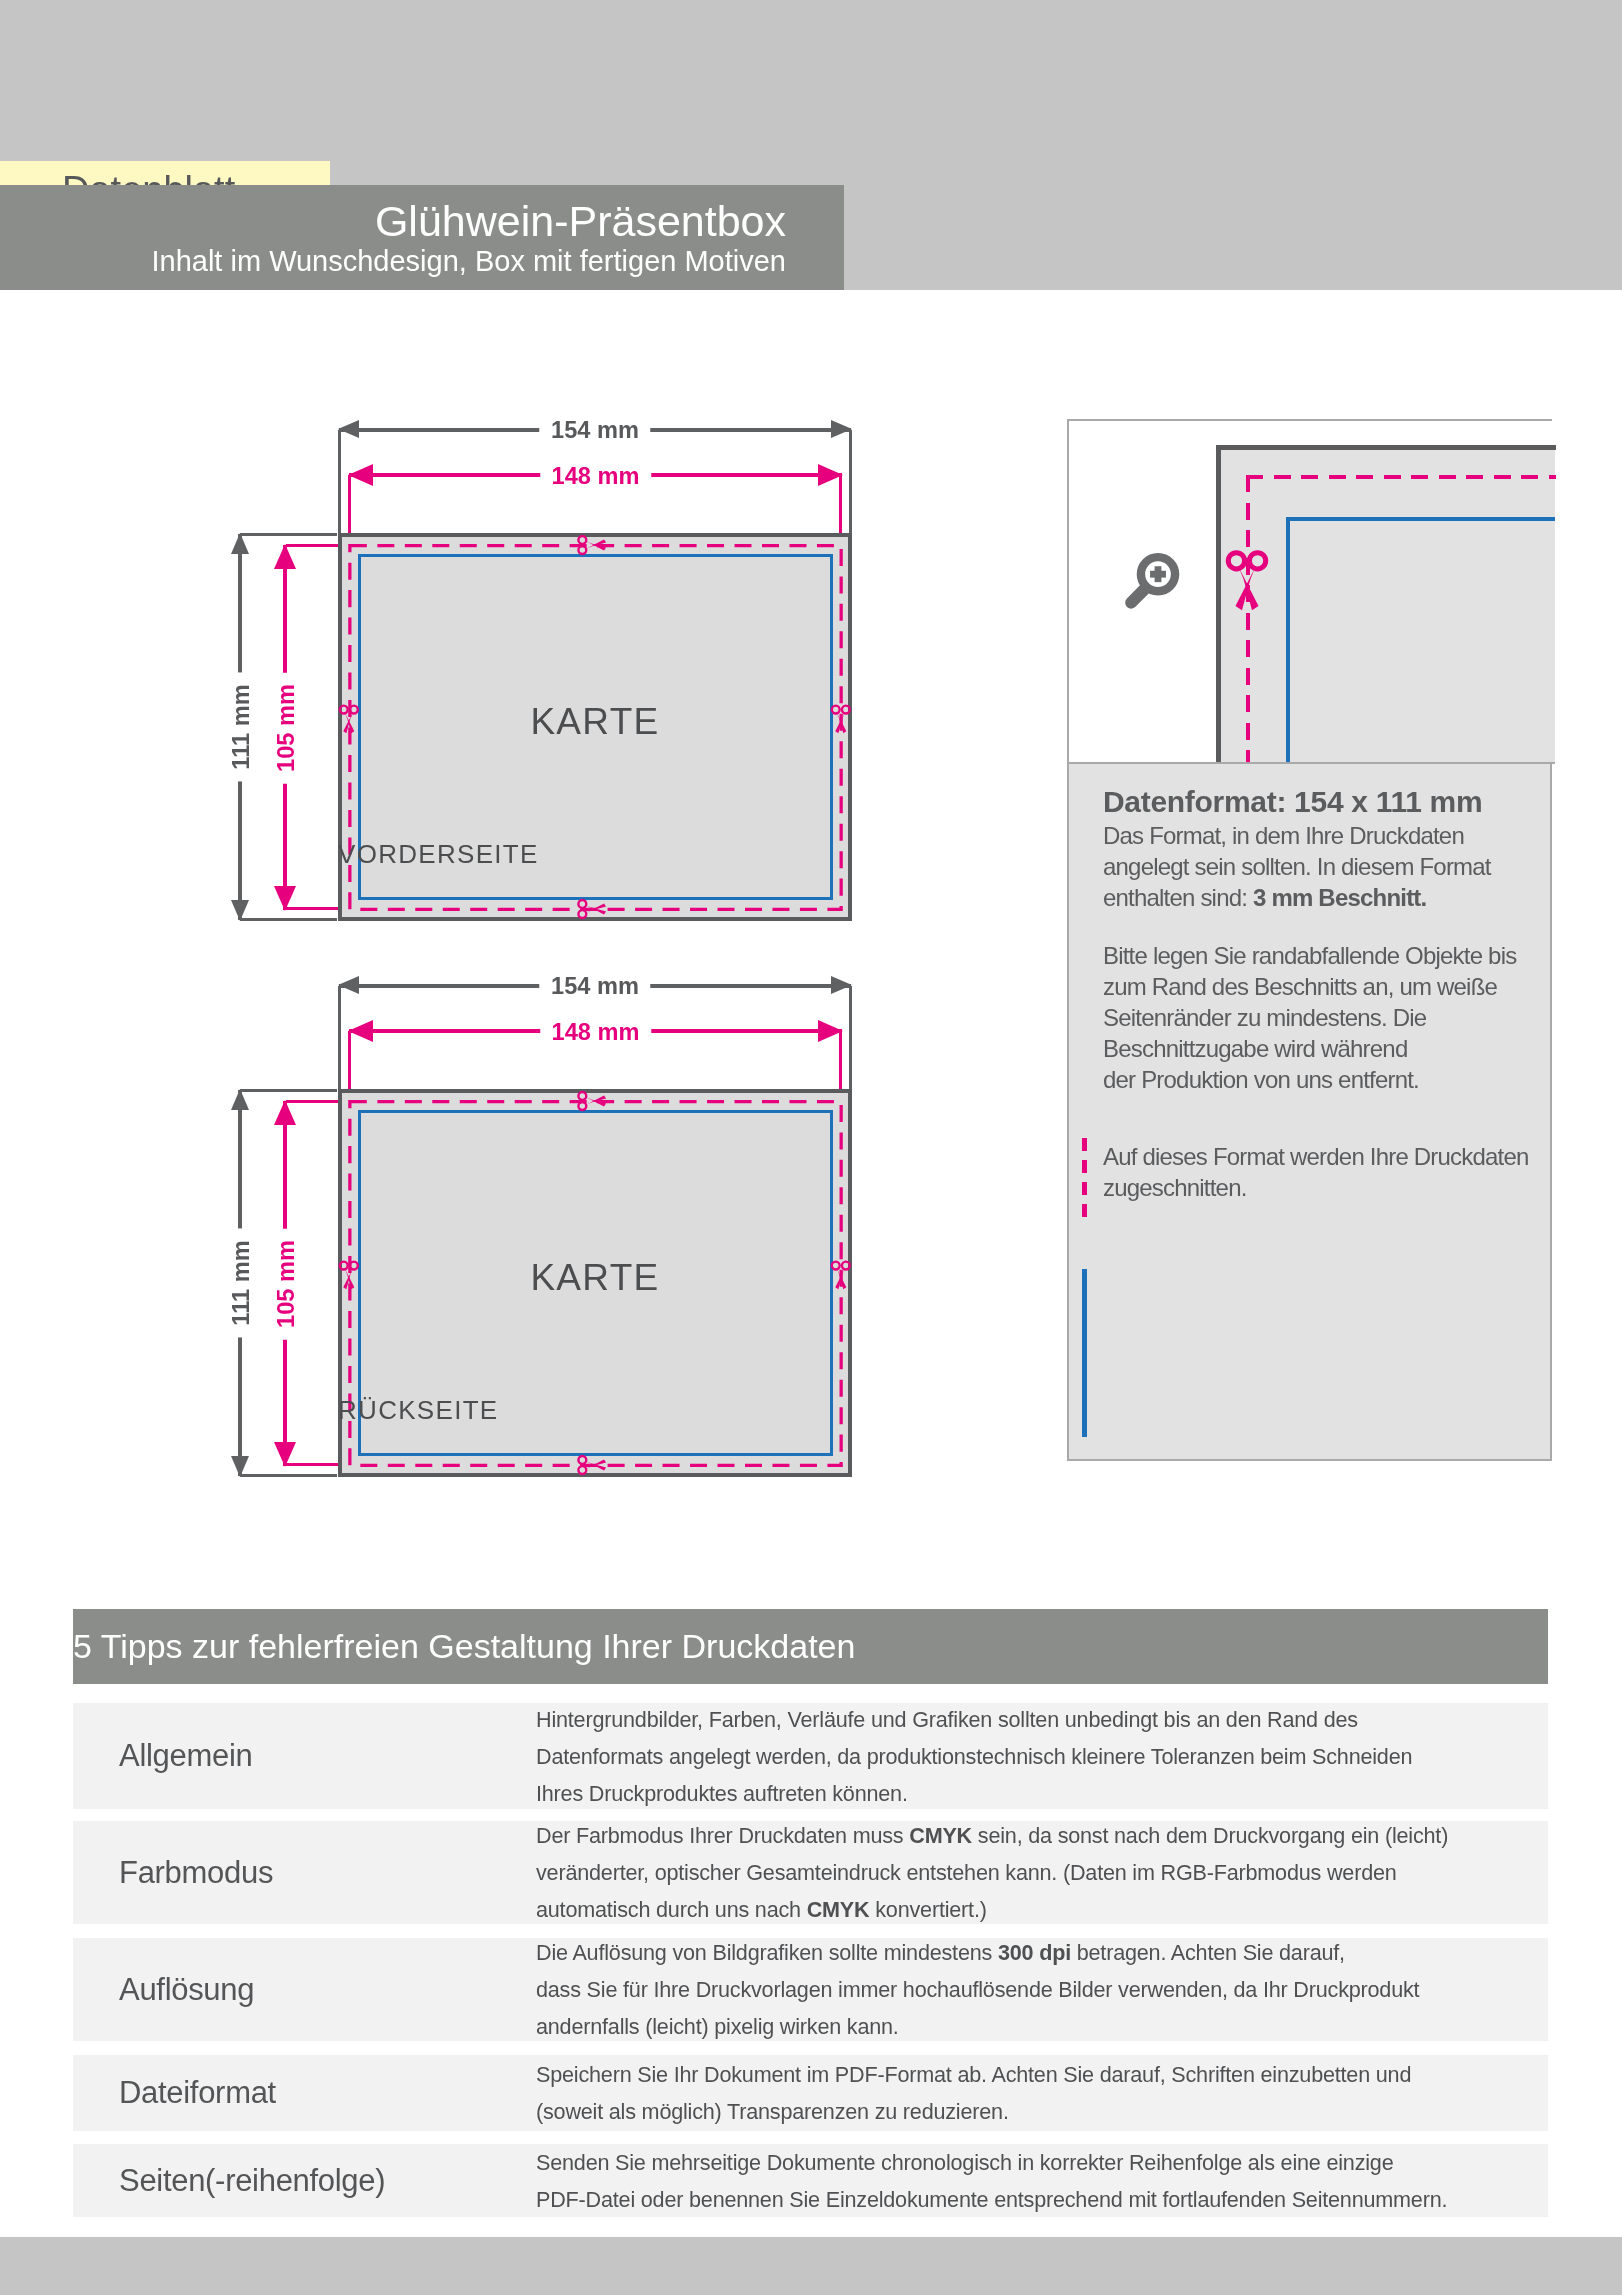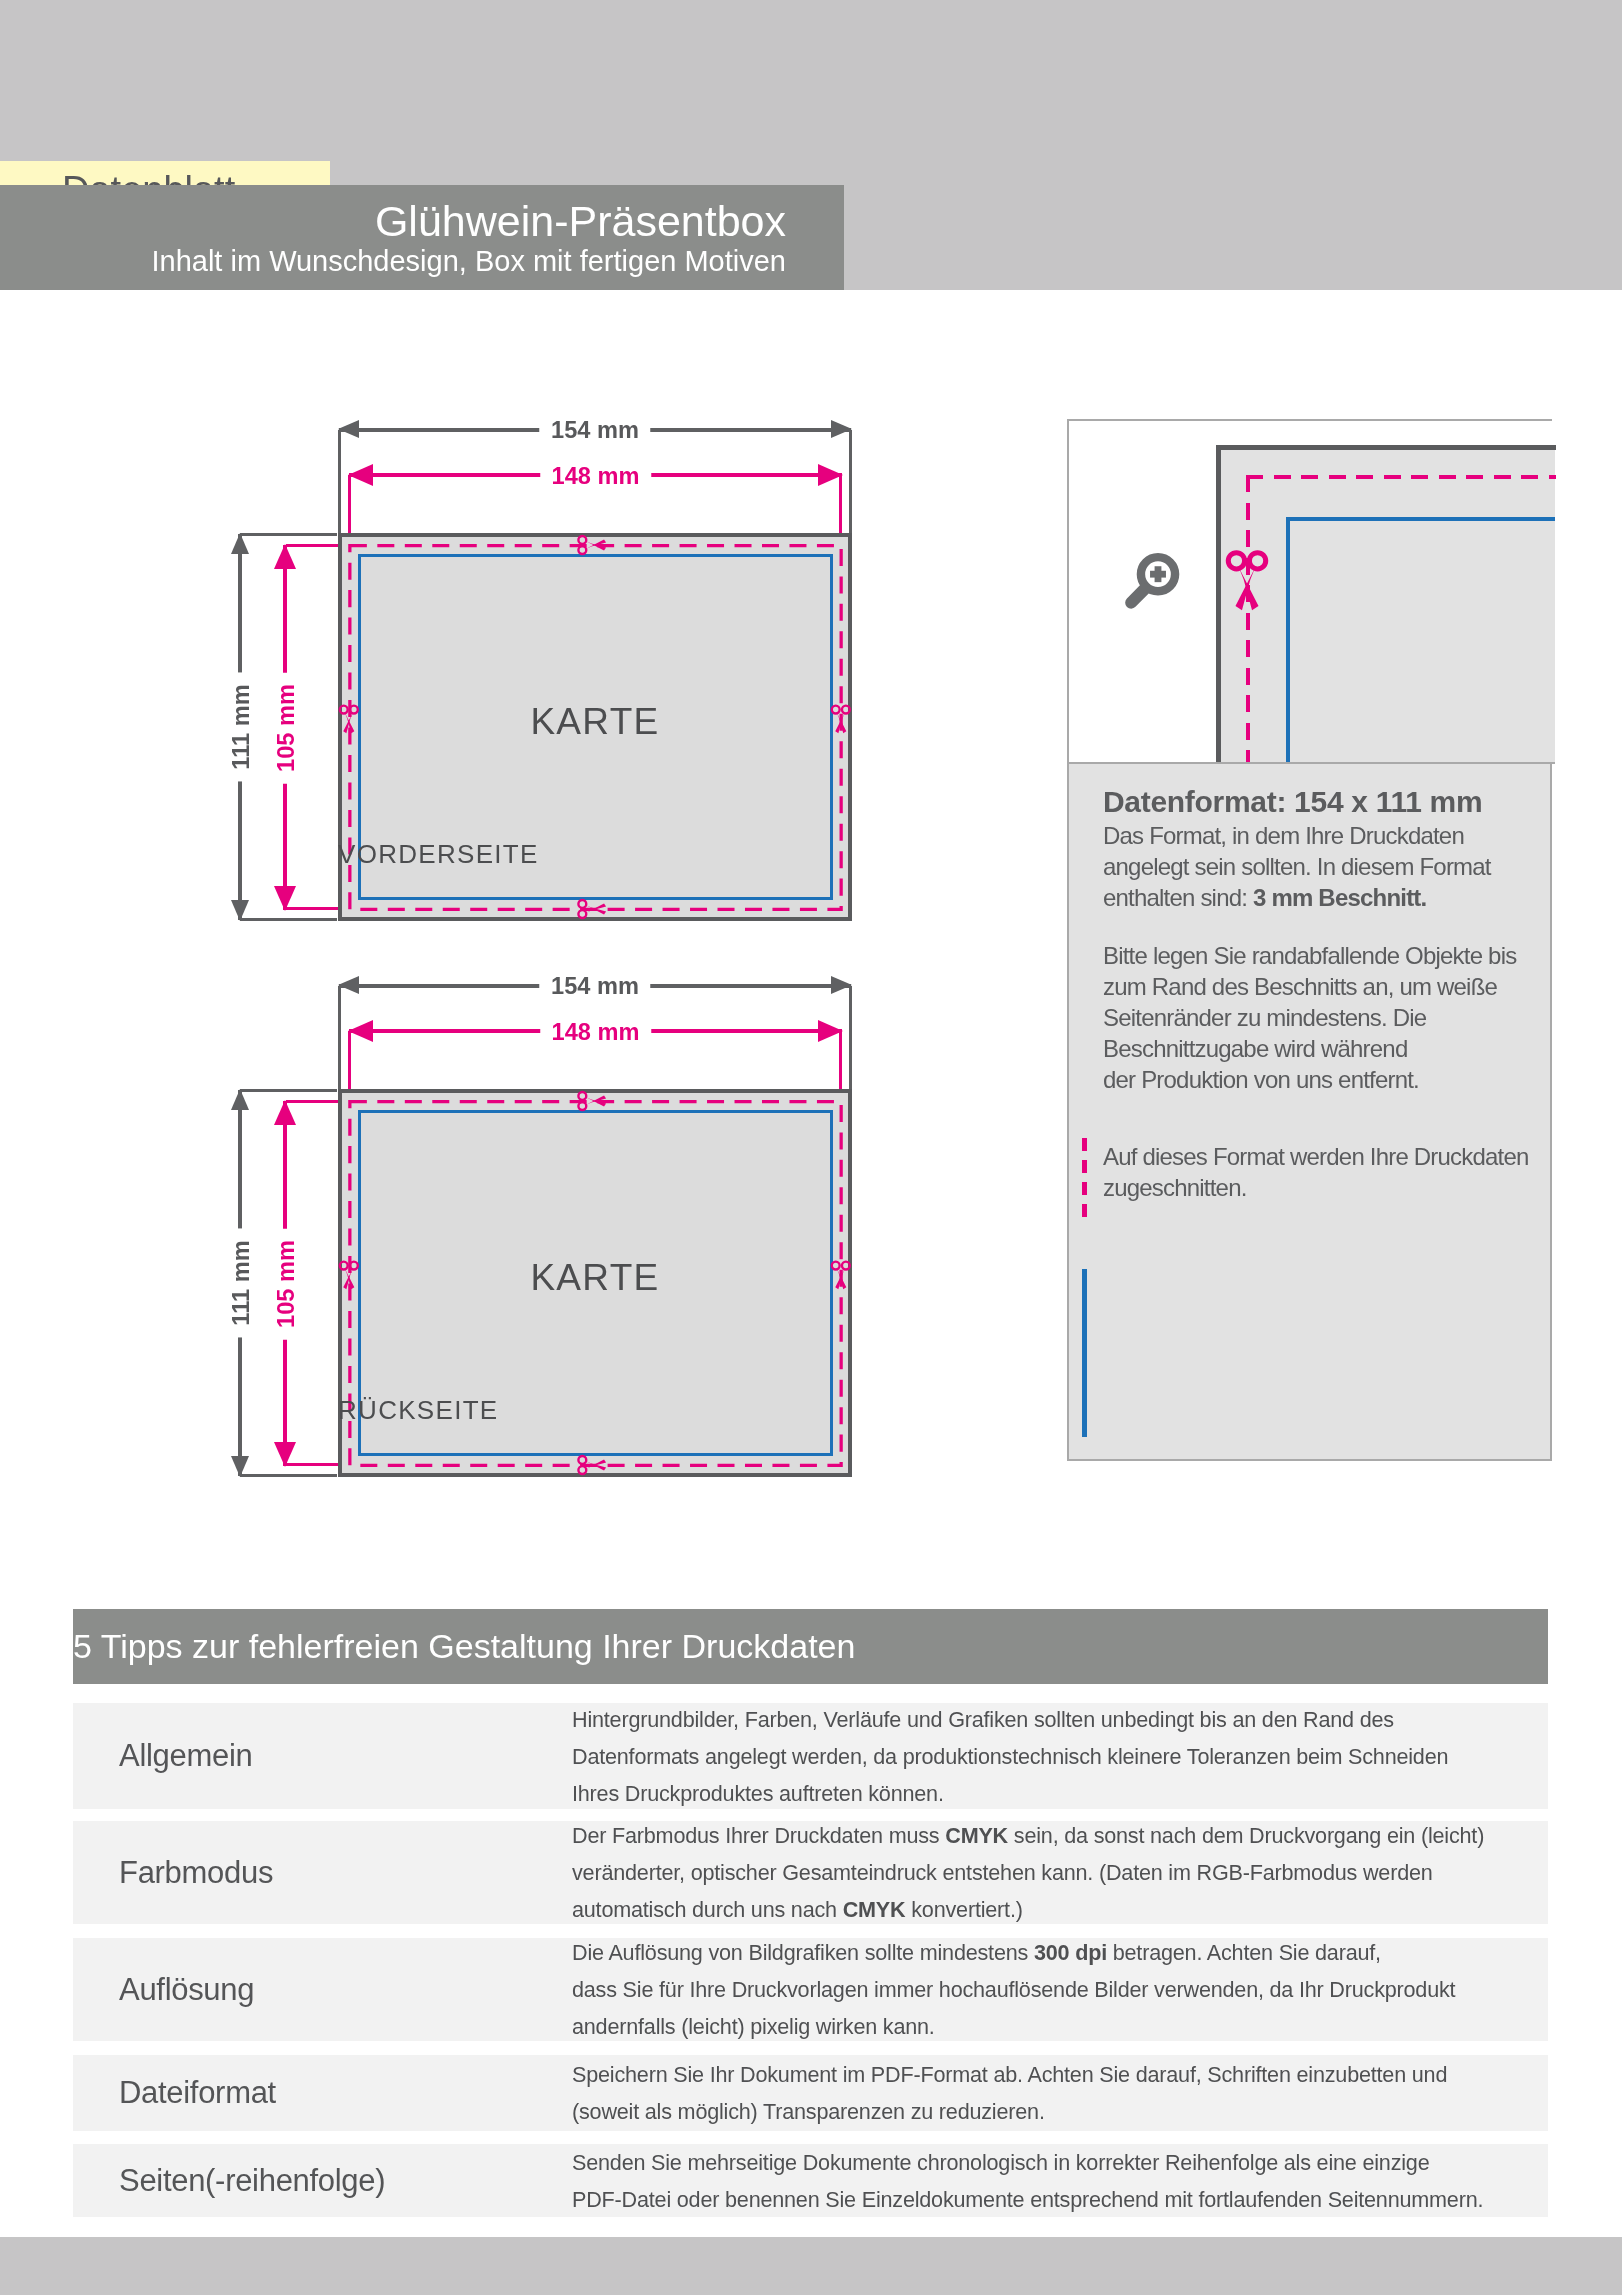--- a/index.html
+++ b/index.html
@@ -94,21 +94,21 @@
 
   
   .tips-header{left:73px;top:1609px;width:1475px;height:75px;background:#8b8d8b;
                display:flex;align-items:center;color:#ffffff;}
   .tips-header span{font-size:34px;white-space:nowrap;}
   .tip-row{left:73px;width:1475px;background:#f2f2f2;}
   .tip-label{position:absolute;left:46px;top:0;bottom:0;display:flex;align-items:center;
              font-size:31px;letter-spacing:-0.3px;color:#545557;}
   .tip-body{position:absolute;left:463px;right:19.6px;top:0;bottom:0;display:flex;
             flex-direction:column;justify-content:center;font-size:21.6px;letter-spacing:-0.2px;color:#4f5052;}
-  .tip-body .line{line-height:37px;white-space:nowrap;margin-left:36px;}
+  .tip-body .line{line-height:37px;white-space:nowrap;}
 
   .footer-band{left:0;top:2237px;width:1623px;height:59px;background:#c6c5c6;}
 </style>
 </head>
 <body>
 
 <svg width="0" height="0" style="position:absolute" aria-hidden="true">
   <defs>
     <symbol id="sym-scissors" viewBox="0 0 20 26">
       <circle cx="5.6" cy="4.8" r="3.4" fill="none" stroke="currentColor" stroke-width="2.1"></circle>

